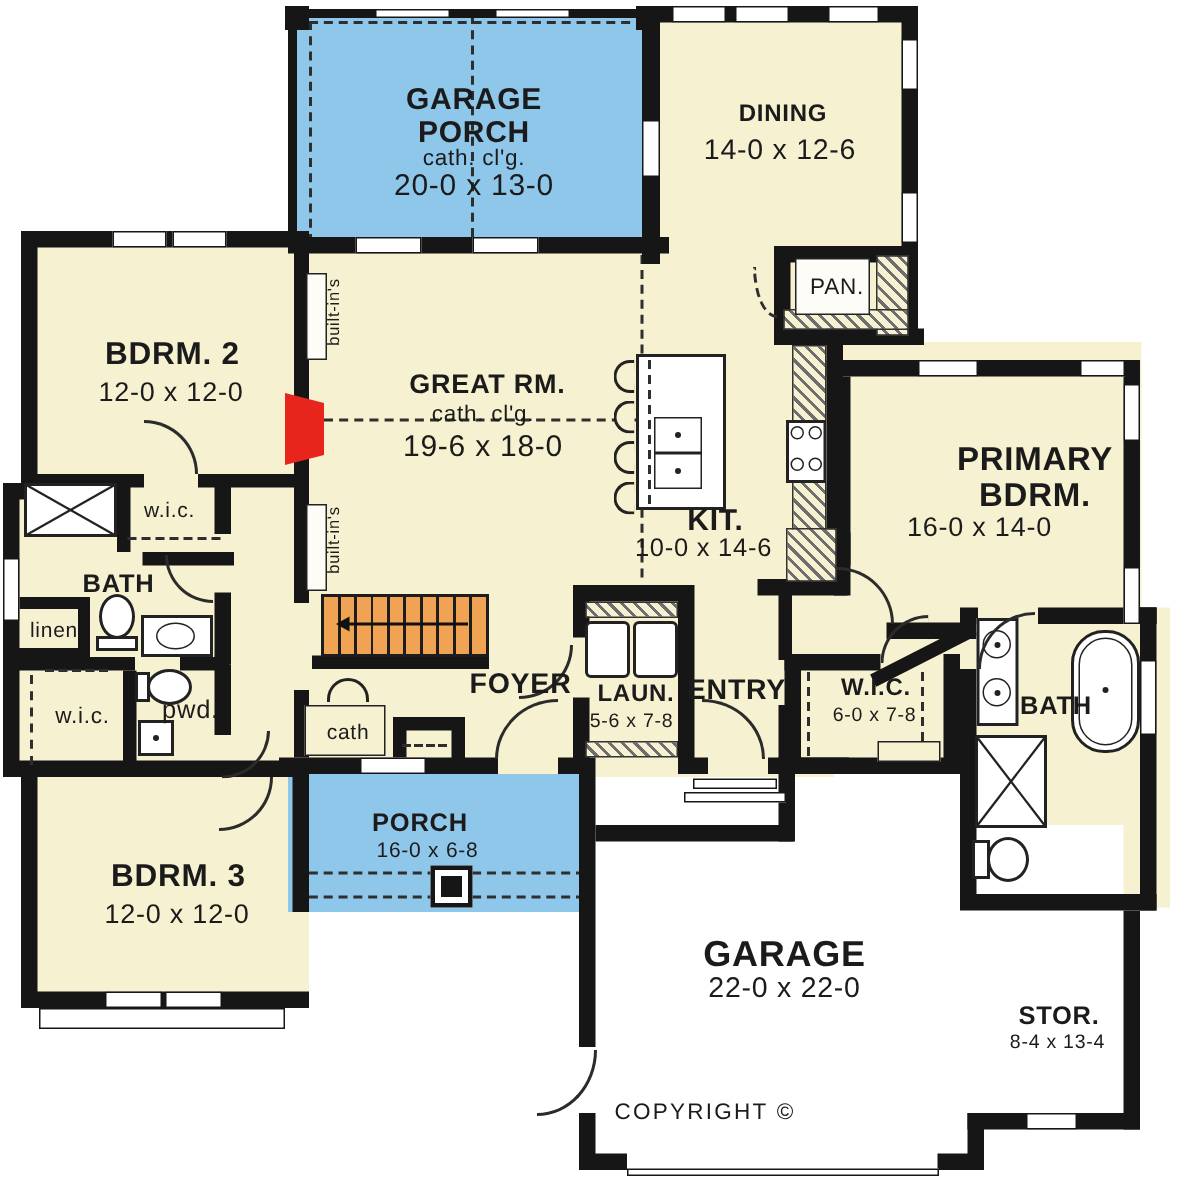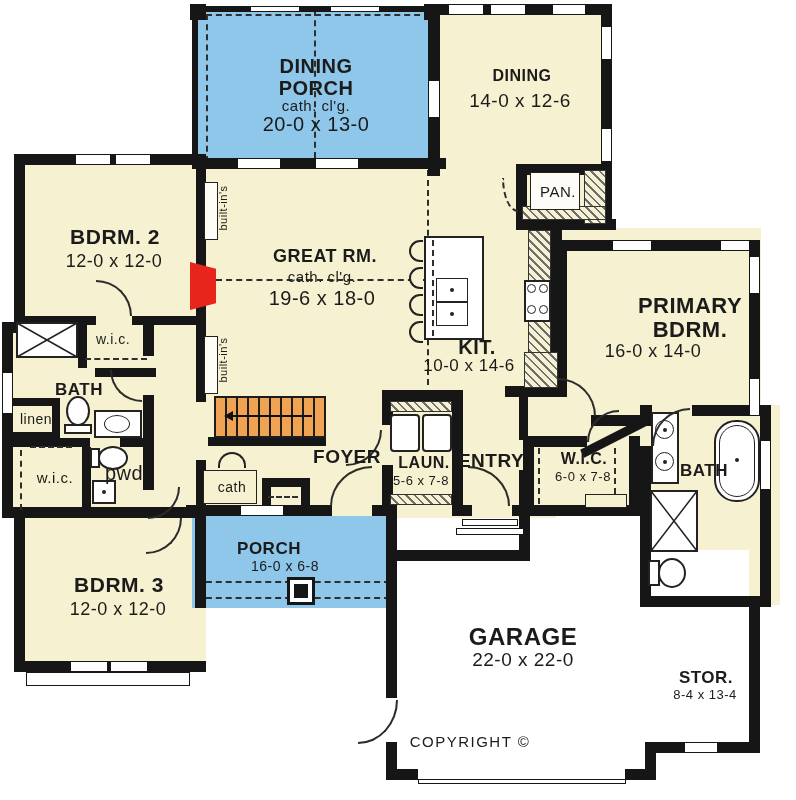--- a/index.html
+++ b/index.html
@@ -259,21 +259,21 @@
   <div class="arc arc-tr" style="left:96px;top:280px;width:36px;height:36px"></div>
   <div class="arc arc-br" style="left:146px;top:518px;width:36px;height:36px"></div>
   <div class="arc arc-tr" style="left:558px;top:378px;width:38px;height:38px"></div>
   <div class="arc arc-br" style="left:148px;top:487px;width:32px;height:32px"></div>
   <div class="arc arc-br" style="left:346px;top:430px;width:36px;height:36px"></div>
   <div class="arc arc-bl" style="left:110px;top:370px;width:32px;height:32px"></div>
   <div class="arc arc-tl" style="left:652px;top:408px;width:38px;height:38px"></div>
   <div class="arc arc-tl" style="left:587px;top:410px;width:32px;height:32px"></div>
   <div class="arc arc-bl" style="left:502px;top:178px;width:16px;height:34px;border-bottom:2px dashed #2e2e2e;border-left:2px dashed #2e2e2e"></div>
 
-  <div class="lbl wrap" style="left:316px;top:78px;width:130px;font-size:20px;font-weight:600">DINING PORCH</div>
+  <div class="lbl wrap" style="left:316px;top:78px;width:130px;font-size:20px;font-weight:600">GARAGE PORCH</div>
   <div class="lbl" style="left:316px;top:106px;font-size:15px">cath. cl'g.</div>
   <div class="lbl" style="left:316px;top:125px;font-size:20px">20-0 x 13-0</div>
 
   <div class="lbl" style="left:522px;top:76px;font-size:16px;font-weight:600">DINING</div>
   <div class="lbl" style="left:520px;top:101px;font-size:19px">14-0 x 12-6</div>
 
   <div class="lbl" style="left:558px;top:192px;font-size:15px">PAN.</div>
 
   <div class="lbl" style="left:115px;top:237px;font-size:21px;font-weight:600">BDRM. 2</div>
   <div class="lbl" style="left:114px;top:262px;font-size:18px">12-0 x 12-0</div>
@@ -288,39 +288,39 @@
   <div class="lbl" style="left:477px;top:348px;font-size:20px;font-weight:600">KIT.</div>
   <div class="lbl" style="left:469px;top:366px;font-size:17px">10-0 x 14-6</div>
 
   <div class="lbl wrap" style="left:690px;top:318px;width:130px;font-size:22px;font-weight:700">PRIMARY BDRM.</div>
   <div class="lbl" style="left:653px;top:352px;font-size:18px">16-0 x 14-0</div>
 
   <div class="lbl" style="left:113px;top:340px;font-size:14px">w.i.c.</div>
   <div class="lbl" style="left:79px;top:390px;font-size:17px;font-weight:600">BATH</div>
   <div class="lbl" style="left:36px;top:420px;font-size:14px">linen</div>
   <div class="lbl" style="left:55px;top:478px;font-size:15px">w.i.c.</div>
-  <div class="lbl" style="left:127px;top:474px;font-size:20px">pwd.</div>
+  <div class="lbl" style="left:127px;top:474px;font-size:17px">pwd.</div>
 
   <div class="lbl" style="left:347px;top:457px;font-size:19px;font-weight:600">FOYER</div>
   <div class="lbl" style="left:232px;top:488px;font-size:14px">cath</div>
 
   <div class="lbl" style="left:424px;top:463px;font-size:16px;font-weight:600">LAUN.</div>
   <div class="lbl" style="left:421px;top:481px;font-size:13px">5-6 x 7-8</div>
 
   <div class="lbl" style="left:491px;top:461px;font-size:19px;font-weight:600">ENTRY</div>
 
   <div class="lbl" style="left:584px;top:459px;font-size:16px;font-weight:600">W.I.C.</div>
   <div class="lbl" style="left:583px;top:477px;font-size:13px">6-0 x 7-8</div>
 
   <div class="lbl" style="left:704px;top:471px;font-size:17px;font-weight:600">BATH</div>
 
   <div class="lbl" style="left:119px;top:585px;font-size:21px;font-weight:600">BDRM. 3</div>
   <div class="lbl" style="left:118px;top:610px;font-size:18px">12-0 x 12-0</div>
 
-  <div class="lbl" style="left:269px;top:549px;font-size:17px;font-weight:600">PORCH</div>
+  <div class="lbl" style="left:280px;top:549px;font-size:17px;font-weight:600">PORCH</div>
   <div class="lbl" style="left:285px;top:567px;font-size:14px">16-0 x 6-8</div>
 
   <div class="lbl" style="left:523px;top:637px;font-size:24px;font-weight:600">GARAGE</div>
   <div class="lbl" style="left:523px;top:660px;font-size:19px">22-0 x 22-0</div>
 
   <div class="lbl" style="left:706px;top:678px;font-size:17px;font-weight:600">STOR.</div>
   <div class="lbl" style="left:705px;top:695px;font-size:13px">8-4 x 13-4</div>
 
   <div class="lbl" style="left:470px;top:742px;font-size:15px;letter-spacing:1.5px">COPYRIGHT ©</div>
 

